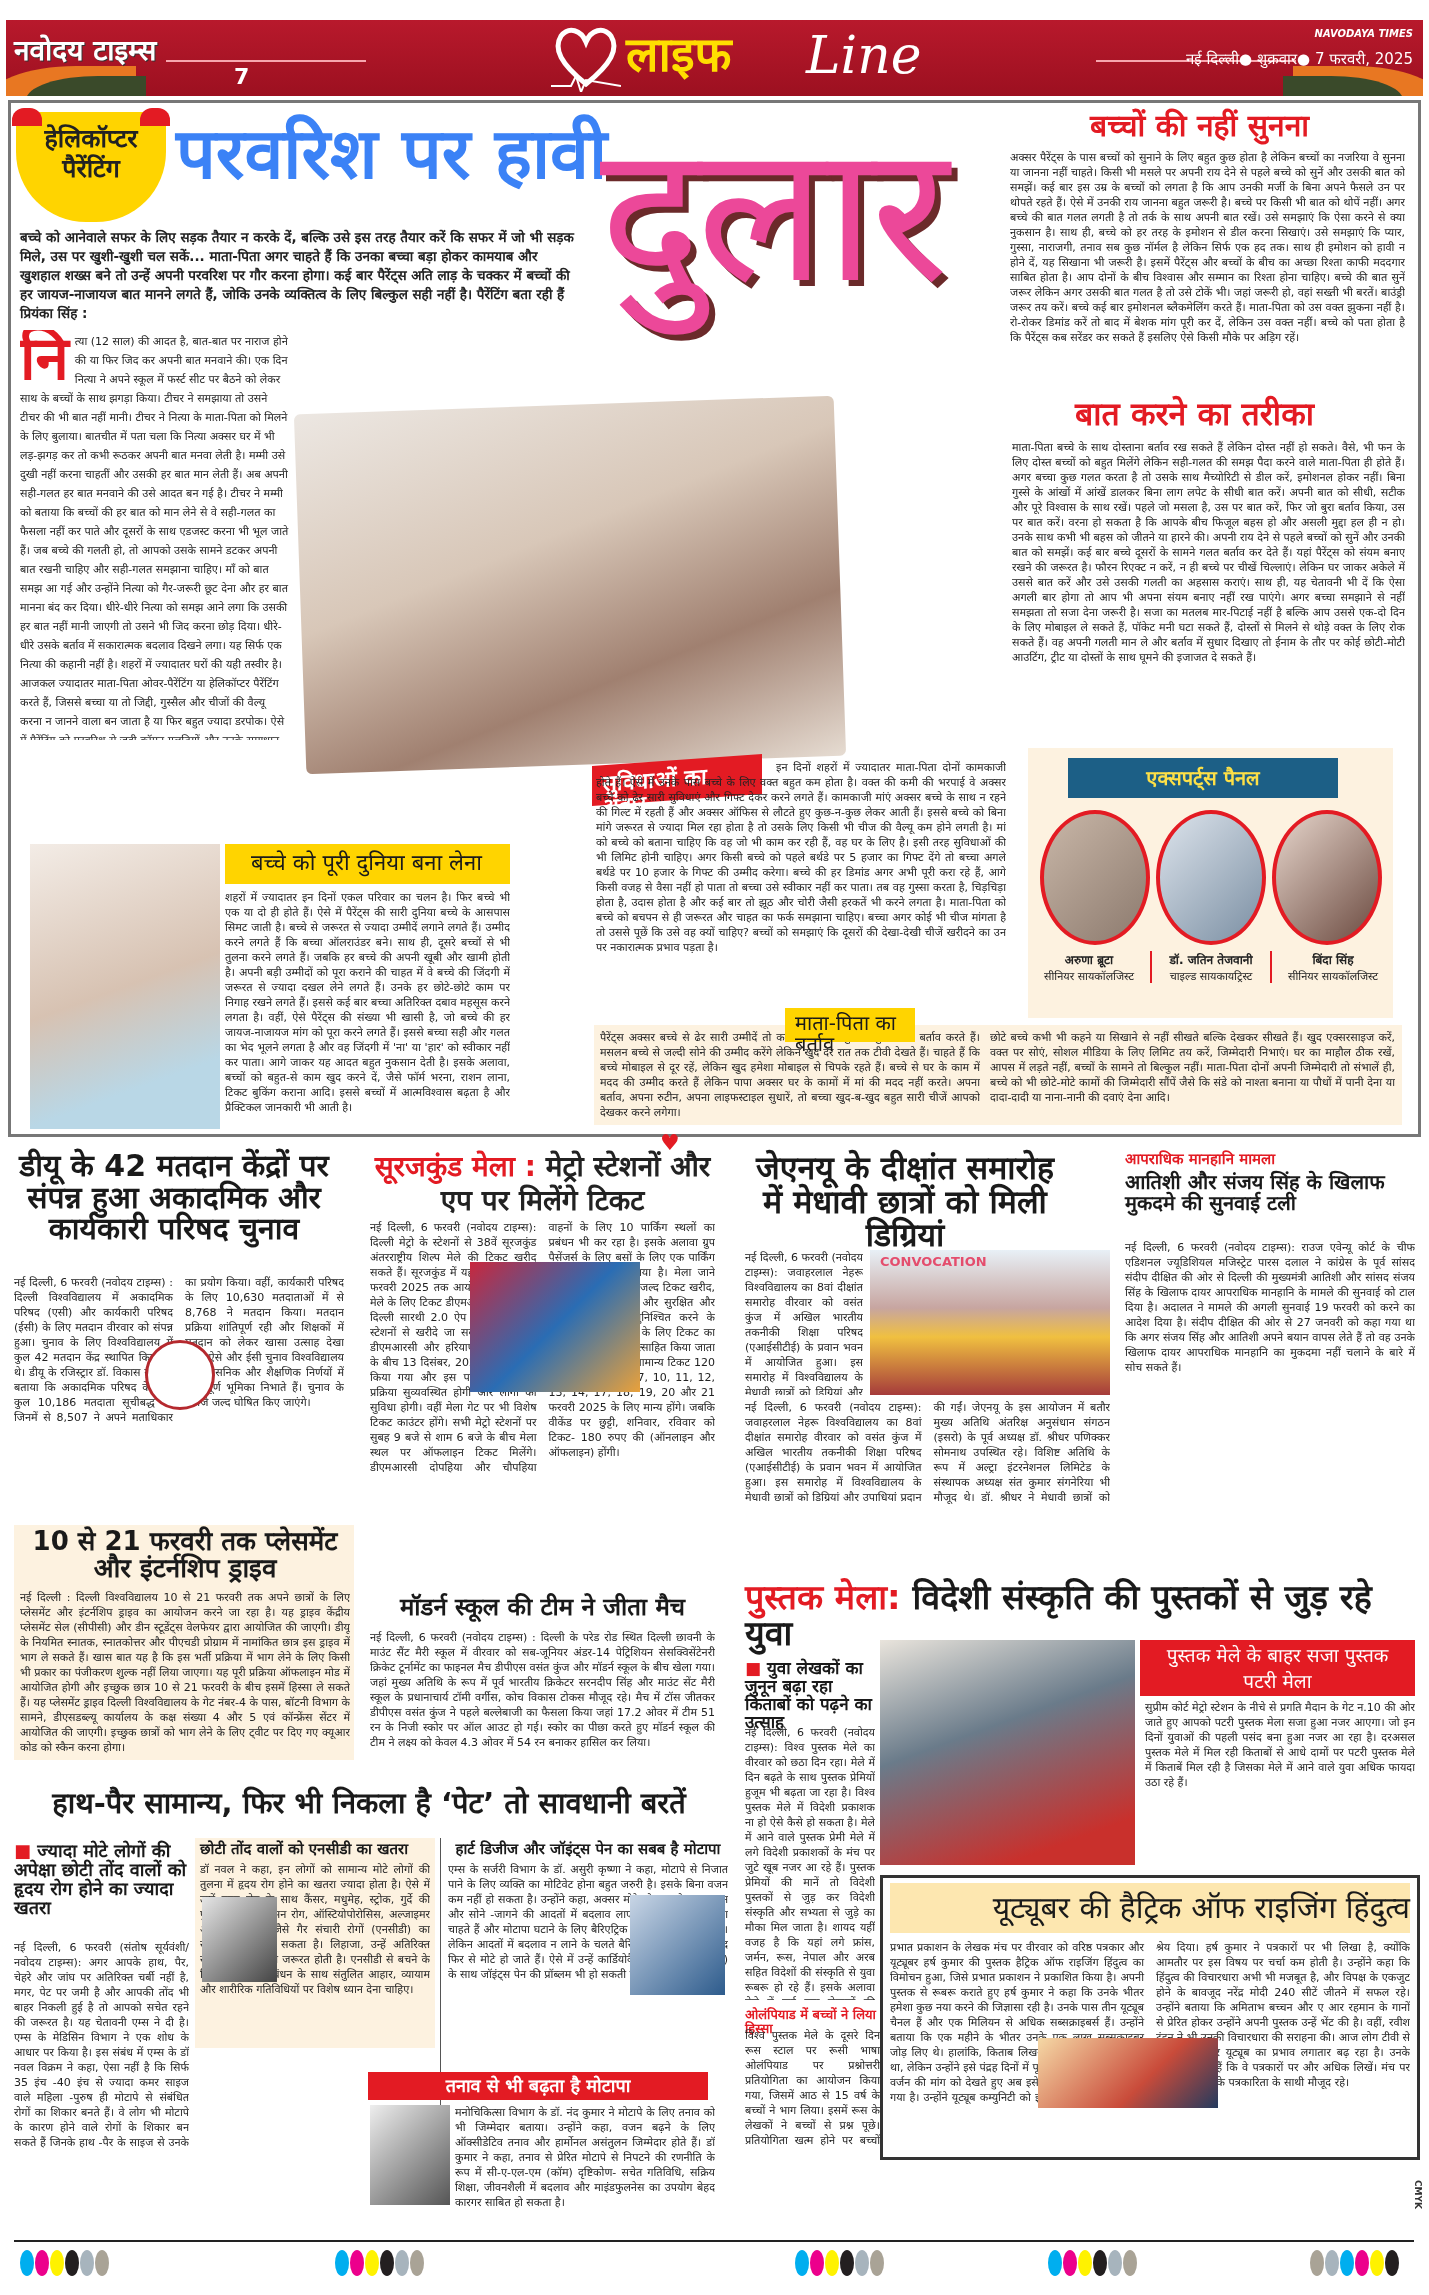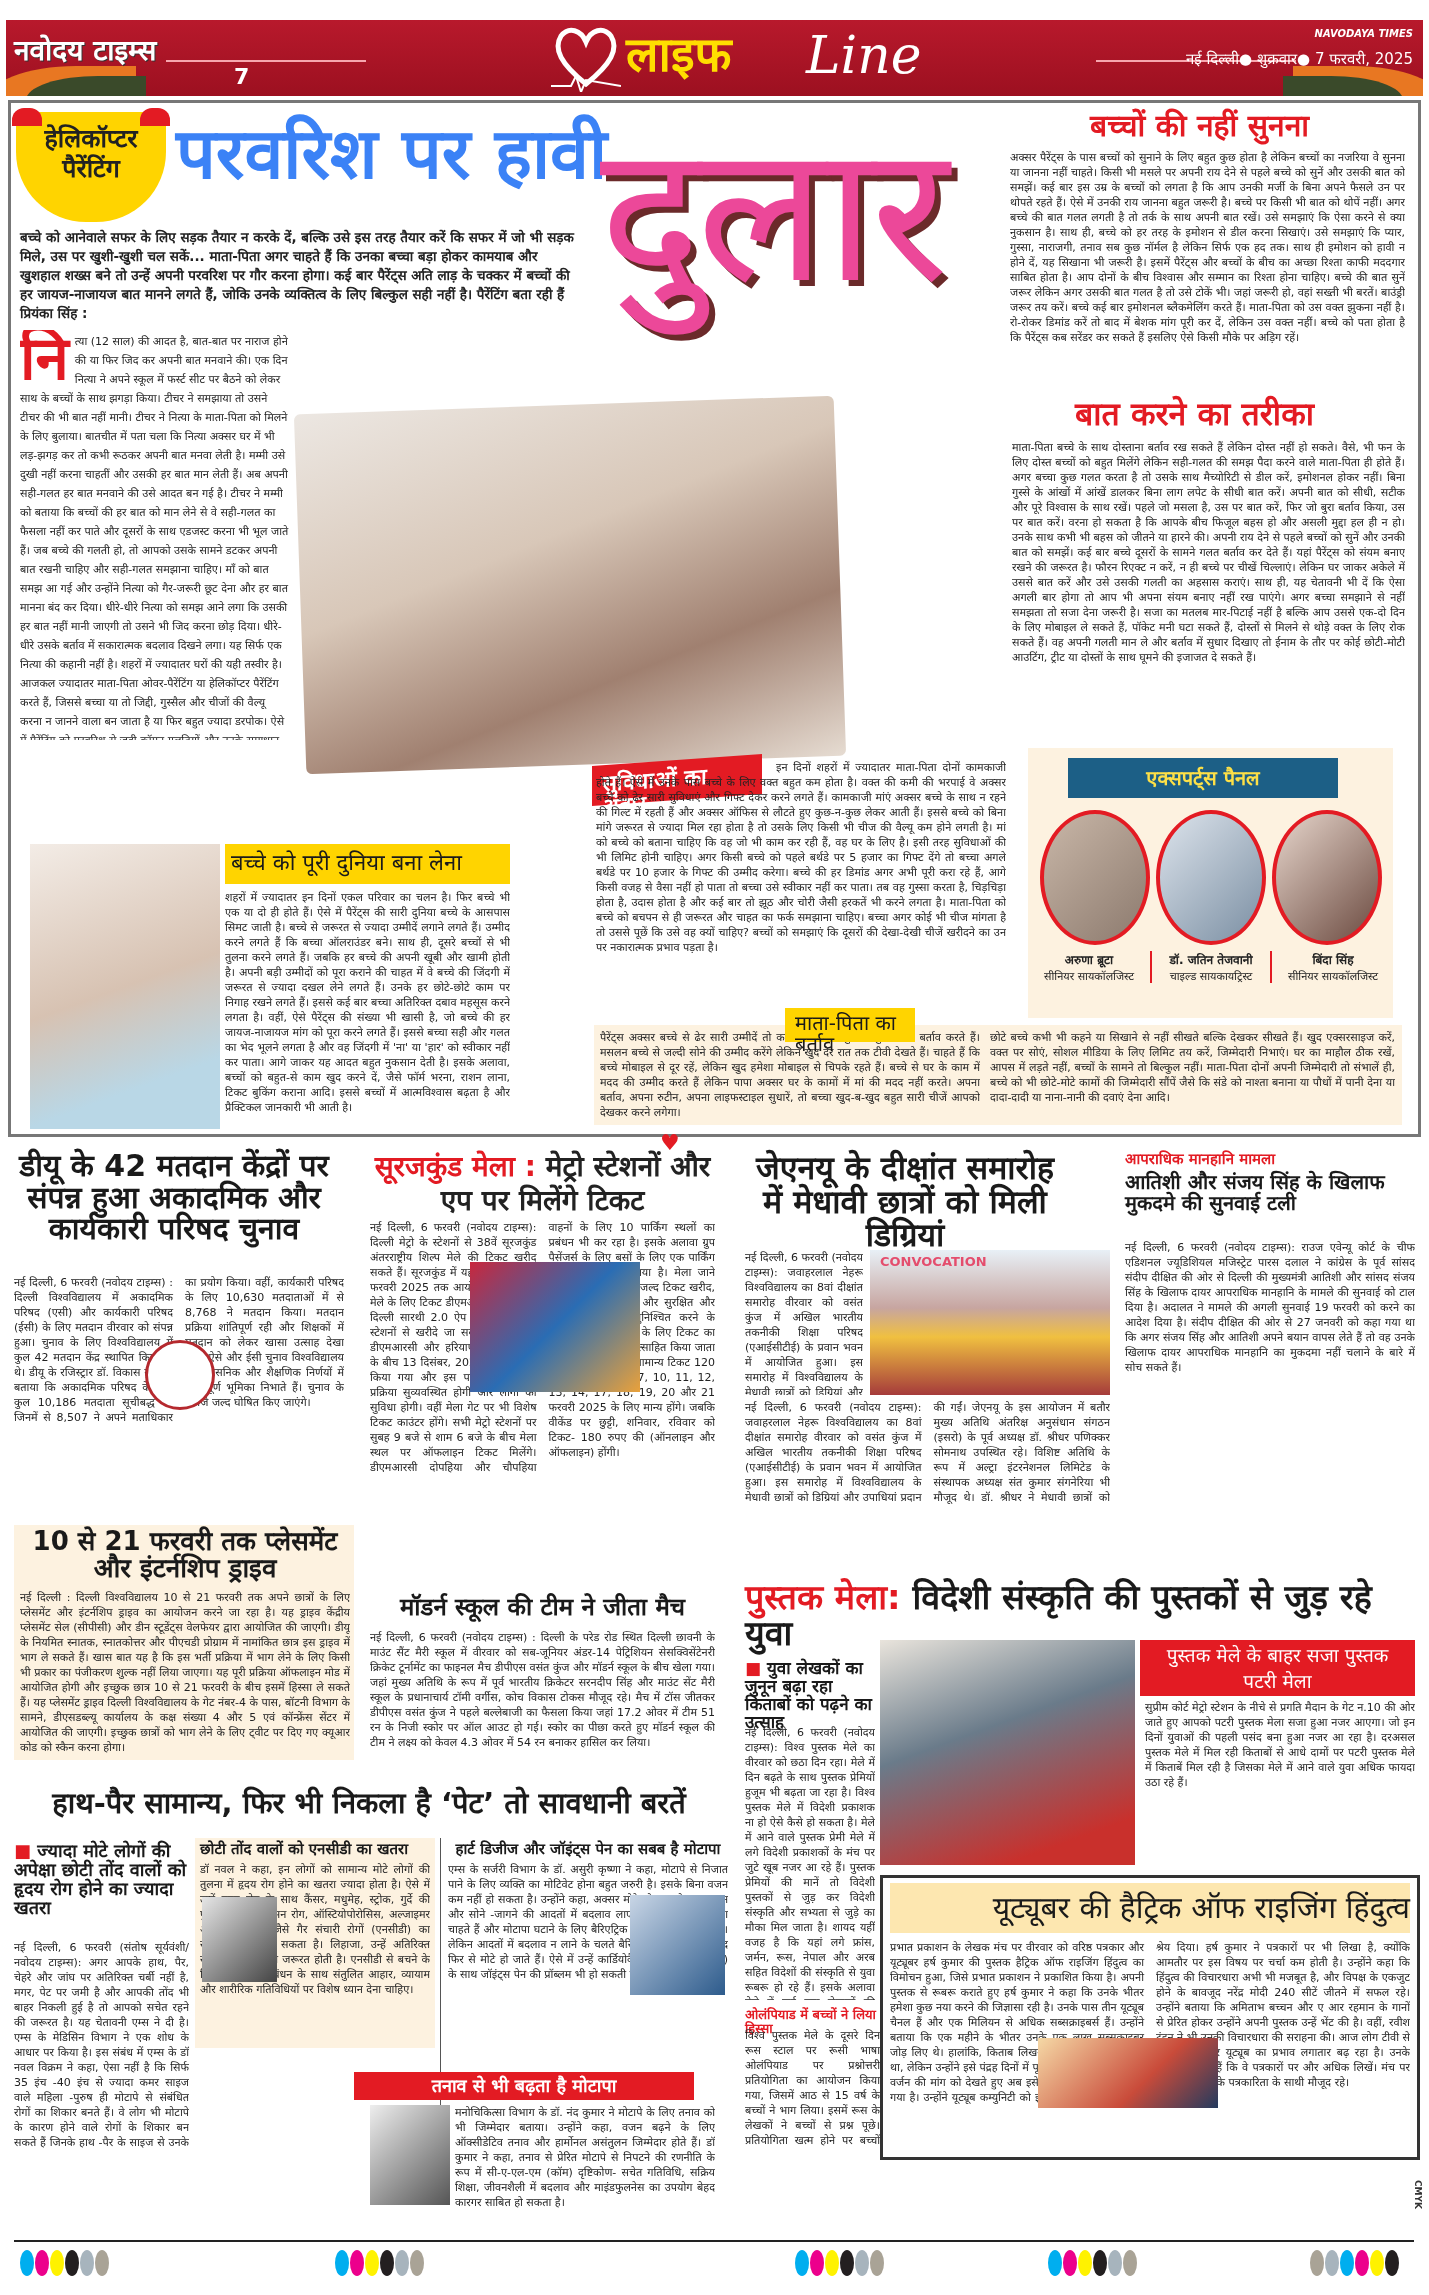--- a/index.html
+++ b/index.html
@@ -94,21 +94,21 @@
     <div style="font-weight:bold;font-size:12px">डॉ. जतिन तेजवानी</div>
     <div style="font-size:11px">चाइल्ड सायकायट्रिस्ट</div>
   </div>
   <div class="abs" style="left:244px;top:203px;width:122px;text-align:center">
     <div style="font-weight:bold;font-size:12px">बिंदा सिंह</div>
     <div style="font-size:11px">सीनियर सायकॉलजिस्ट</div>
   </div>
 </div>
 
 <div class="abs photo" style="left:30px;top:844px;width:190px;height:285px;background:linear-gradient(160deg,#f3ece6,#d7c2b2 50%,#b9d7e6 80%)"></div>
-<div class="abs yellowbar hl" style="left:225px;top:844px;width:285px;height:40px;font-size:22px;padding:7px 6px;font-weight:normal">बच्चे को पूरी दुनिया बना लेना</div>
+<div class="abs yellowbar hl" style="left:225px;top:844px;width:285px;height:40px;font-size:22px;padding:7px 26px;font-weight:normal">बच्चे को पूरी दुनिया बना लेना</div>
 <div class="abs sm" style="left:225px;top:890px;width:285px;height:235px;overflow:hidden">शहरों में ज्यादातर इन दिनों एकल परिवार का चलन है। फिर बच्चे भी एक या दो ही होते हैं। ऐसे में पैरेंट्स की सारी दुनिया बच्चे के आसपास सिमट जाती है। बच्चे से जरूरत से ज्यादा उम्मीदें लगाने लगते हैं। उम्मीद करने लगते हैं कि बच्चा ऑलराउंडर बने। साथ ही, दूसरे बच्चों से भी तुलना करने लगते हैं। जबकि हर बच्चे की अपनी खूबी और खामी होती है। अपनी बड़ी उम्मीदों को पूरा कराने की चाहत में वे बच्चे की जिंदगी में जरूरत से ज्यादा दखल लेने लगते हैं। उनके हर छोटे-छोटे काम पर निगाह रखने लगते हैं। इससे कई बार बच्चा अतिरिक्त दबाव महसूस करने लगता है। वहीं, ऐसे पैरेंट्स की संख्या भी खासी है, जो बच्चे की हर जायज-नाजायज मांग को पूरा करने लगते हैं। इससे बच्चा सही और गलत का भेद भूलने लगता है और वह जिंदगी में 'ना' या 'हार' को स्वीकार नहीं कर पाता। आगे जाकर यह आदत बहुत नुकसान देती है। इसके अलावा, बच्चों को बहुत-से काम खुद करने दें, जैसे फॉर्म भरना, राशन लाना, टिकट बुकिंग कराना आदि। इससे बच्चों में आत्मविश्वास बढ़ता है और प्रैक्टिकल जानकारी भी आती है।</div>
 
 <div class="abs" style="left:594px;top:1025px;width:808px;height:100px;background:#fdf2e0"></div>
 <div class="abs sm" style="left:600px;top:1030px;width:380px;height:90px;overflow:hidden">पैरेंट्स अक्सर बच्चे से ढेर सारी उम्मीदें तो करते हैं लेकिन खुद बिल्कुल उलट बर्ताव करते हैं। मसलन बच्चे से जल्दी सोने की उम्मीद करेंगे लेकिन खुद देर रात तक टीवी देखते हैं। चाहते हैं कि बच्चे मोबाइल से दूर रहें, लेकिन खुद हमेशा मोबाइल से चिपके रहते हैं। बच्चे से घर के काम में मदद की उम्मीद करते हैं लेकिन पापा अक्सर घर के कामों में मां की मदद नहीं करते। अपना बर्ताव, अपना रुटीन, अपना लाइफस्टाइल सुधारें, तो बच्चा खुद-ब-खुद बहुत सारी चीजें आपको देखकर करने लगेगा।</div>
 <div class="abs yellowbar hl" style="left:785px;top:1008px;width:130px;height:34px;font-size:20px;padding:5px 10px;font-weight:normal">माता-पिता का बर्ताव</div>
 <div class="abs sm" style="left:990px;top:1030px;width:405px;height:90px;overflow:hidden">छोटे बच्चे कभी भी कहने या सिखाने से नहीं सीखते बल्कि देखकर सीखते हैं। खुद एक्सरसाइज करें, वक्त पर सोएं, सोशल मीडिया के लिए लिमिट तय करें, जिम्मेदारी निभाएं। घर का माहौल ठीक रखें, आपस में लड़ते नहीं, बच्चों के सामने तो बिल्कुल नहीं। माता-पिता दोनों अपनी जिम्मेदारी तो संभालें ही, बच्चे को भी छोटे-मोटे कामों की जिम्मेदारी सौंपें जैसे कि संडे को नाश्ता बनाना या पौधों में पानी देना या दादा-दादी या नाना-नानी की दवाएं देना आदि।</div>
 <div class="abs" style="left:660px;top:1130px;color:#e31b23;font-size:22px">♥</div>
 
 <div class="abs hl" style="left:14px;top:1150px;width:320px;font-size:30px;text-align:center">डीयू के 42 मतदान केंद्रों पर संपन्न हुआ अकादमिक और कार्यकारी परिषद चुनाव</div>
 <div class="abs sm cols2" style="left:14px;top:1275px;width:330px;height:200px;overflow:hidden">नई दिल्ली, 6 फरवरी (नवोदय टाइम्स) : दिल्ली विश्वविद्यालय में अकादमिक परिषद (एसी) और कार्यकारी परिषद (ईसी) के लिए मतदान वीरवार को संपन्न हुआ। चुनाव के लिए विश्वविद्यालय में कुल 42 मतदान केंद्र स्थापित किए गए थे। डीयू के रजिस्ट्रार डॉ. विकास गुप्ता ने बताया कि अकादमिक परिषद के लिए कुल 10,186 मतदाता सूचीबद्ध थे, जिनमें से 8,507 ने अपने मताधिकार का प्रयोग किया। वहीं, कार्यकारी परिषद के लिए 10,630 मतदाताओं में से 8,768 ने मतदान किया। मतदान प्रक्रिया शांतिपूर्ण रही और शिक्षकों में मतदान को लेकर खासा उत्साह देखा गया। ऐसे और ईसी चुनाव विश्वविद्यालय के प्रशासनिक और शैक्षणिक निर्णयों में महत्वपूर्ण भूमिका निभाते हैं। चुनाव के नतीजे जल्द घोषित किए जाएंगे।</div>
@@ -171,21 +171,21 @@
 <div class="abs" style="left:195px;top:1838px;width:240px;height:210px;background:#fdf2e0"></div>
 <div class="abs hl" style="left:200px;top:1842px;width:230px;font-size:15px;text-align:left">छोटी तोंद वालों को एनसीडी का खतरा</div>
 <div class="abs sm" style="left:200px;top:1862px;width:230px;height:182px;overflow:hidden">डॉ नवल ने कहा, इन लोगों को सामान्य मोटे लोगों की तुलना में हृदय रोग होने का खतरा ज्यादा होता है। ऐसे में उन्हें हृदय रोग के साथ कैंसर, मधुमेह, स्ट्रोक, गुर्दे की पुरानी बीमारी, श्वसन रोग, ऑस्टियोपोरोसिस, अल्जाइमर और मोतियाबिंद जैसे गैर संचारी रोगों (एनसीडी) का सामना करना पड़ सकता है। लिहाजा, उन्हें अतिरिक्त सावधानी बरतने की जरूरत होती है। एनसीडी से बचने के लिए उन्हें वजन प्रबंधन के साथ संतुलित आहार, व्यायाम और शारीरिक गतिविधियों पर विशेष ध्यान देना चाहिए।</div>
 <div class="abs photo" style="left:202px;top:1897px;width:75px;height:85px;background:linear-gradient(135deg,#e6e6e6,#444)"></div>
 
 <div class="abs vrule" style="left:440px;top:1838px;height:320px"></div>
 <div class="abs hl" style="left:448px;top:1842px;width:280px;font-size:15px;text-align:center">हार्ट डिजीज और जॉइंट्स पेन का सबब है मोटापा</div>
 <div class="abs sm" style="left:448px;top:1862px;width:280px;height:190px;overflow:hidden">एम्स के सर्जरी विभाग के डॉ. असुरी कृष्णा ने कहा, मोटापे से निजात पाने के लिए व्यक्ति का मोटिवेट होना बहुत जरुरी है। इसके बिना वजन कम नहीं हो सकता है। उन्होंने कहा, अक्सर मोटे लोग अपने खान -पान और सोने -जागने की आदतों में बदलाव लाए बिना वजन कम करना चाहते हैं और मोटापा घटाने के लिए बैरिएट्रिक सर्जरी का सहारा लेते हैं। लेकिन आदतों में बदलाव न लाने के चलते बैरिएट्रिक सर्जरी के बावजूद फिर से मोटे हो जाते हैं। ऐसे में उन्हें कार्डियोवैस्कुलर रोगों (हृदय रोग) के साथ जॉइंट्स पेन की प्रॉब्लम भी हो सकती है।</div>
 <div class="abs photo" style="left:630px;top:1895px;width:95px;height:100px;background:linear-gradient(135deg,#c9d6e6,#2d5b8c)"></div>
 
-<div class="abs redbox hl" style="left:354px;top:2072px;width:340px;height:28px;font-size:18px;text-align:center;line-height:28px;color:#fff">तनाव से भी बढ़ता है मोटापा</div>
+<div class="abs redbox hl" style="left:368px;top:2072px;width:340px;height:28px;font-size:18px;text-align:center;line-height:28px;color:#fff">तनाव से भी बढ़ता है मोटापा</div>
 <div class="abs photo" style="left:370px;top:2105px;width:80px;height:100px;background:linear-gradient(135deg,#eee,#555)"></div>
 <div class="abs sm" style="left:455px;top:2105px;width:260px;height:120px;overflow:hidden">मनोचिकित्सा विभाग के डॉ. नंद कुमार ने मोटापे के लिए तनाव को भी जिम्मेदार बताया। उन्होंने कहा, वजन बढ़ने के लिए ऑक्सीडेटिव तनाव और हार्मोनल असंतुलन जिम्मेदार होते हैं। डॉ कुमार ने कहा, तनाव से प्रेरित मोटापे से निपटने की रणनीति के रूप में सी-ए-एल-एम (कॉम) दृष्टिकोण- सचेत गतिविधि, सक्रिय शिक्षा, जीवनशैली में बदलाव और माइंडफुलनेस का उपयोग बेहद कारगर साबित हो सकता है।</div>
 
 <div class="abs rule" style="left:14px;top:2240px;width:1400px;height:2px"></div>
 <div class="abs" style="left:20px;top:2250px">
   <span class="dot" style="background:#00aeef"></span><span class="dot" style="background:#ec008c"></span><span class="dot" style="background:#fff200"></span><span class="dot" style="background:#231f20"></span><span class="dot" style="background:#a7b4bd"></span><span class="dot" style="background:#a9a396"></span>
 </div>
 <div class="abs" style="left:335px;top:2250px">
   <span class="dot" style="background:#00aeef"></span><span class="dot" style="background:#ec008c"></span><span class="dot" style="background:#fff200"></span><span class="dot" style="background:#231f20"></span><span class="dot" style="background:#a7b4bd"></span><span class="dot" style="background:#a9a396"></span>
 </div>

